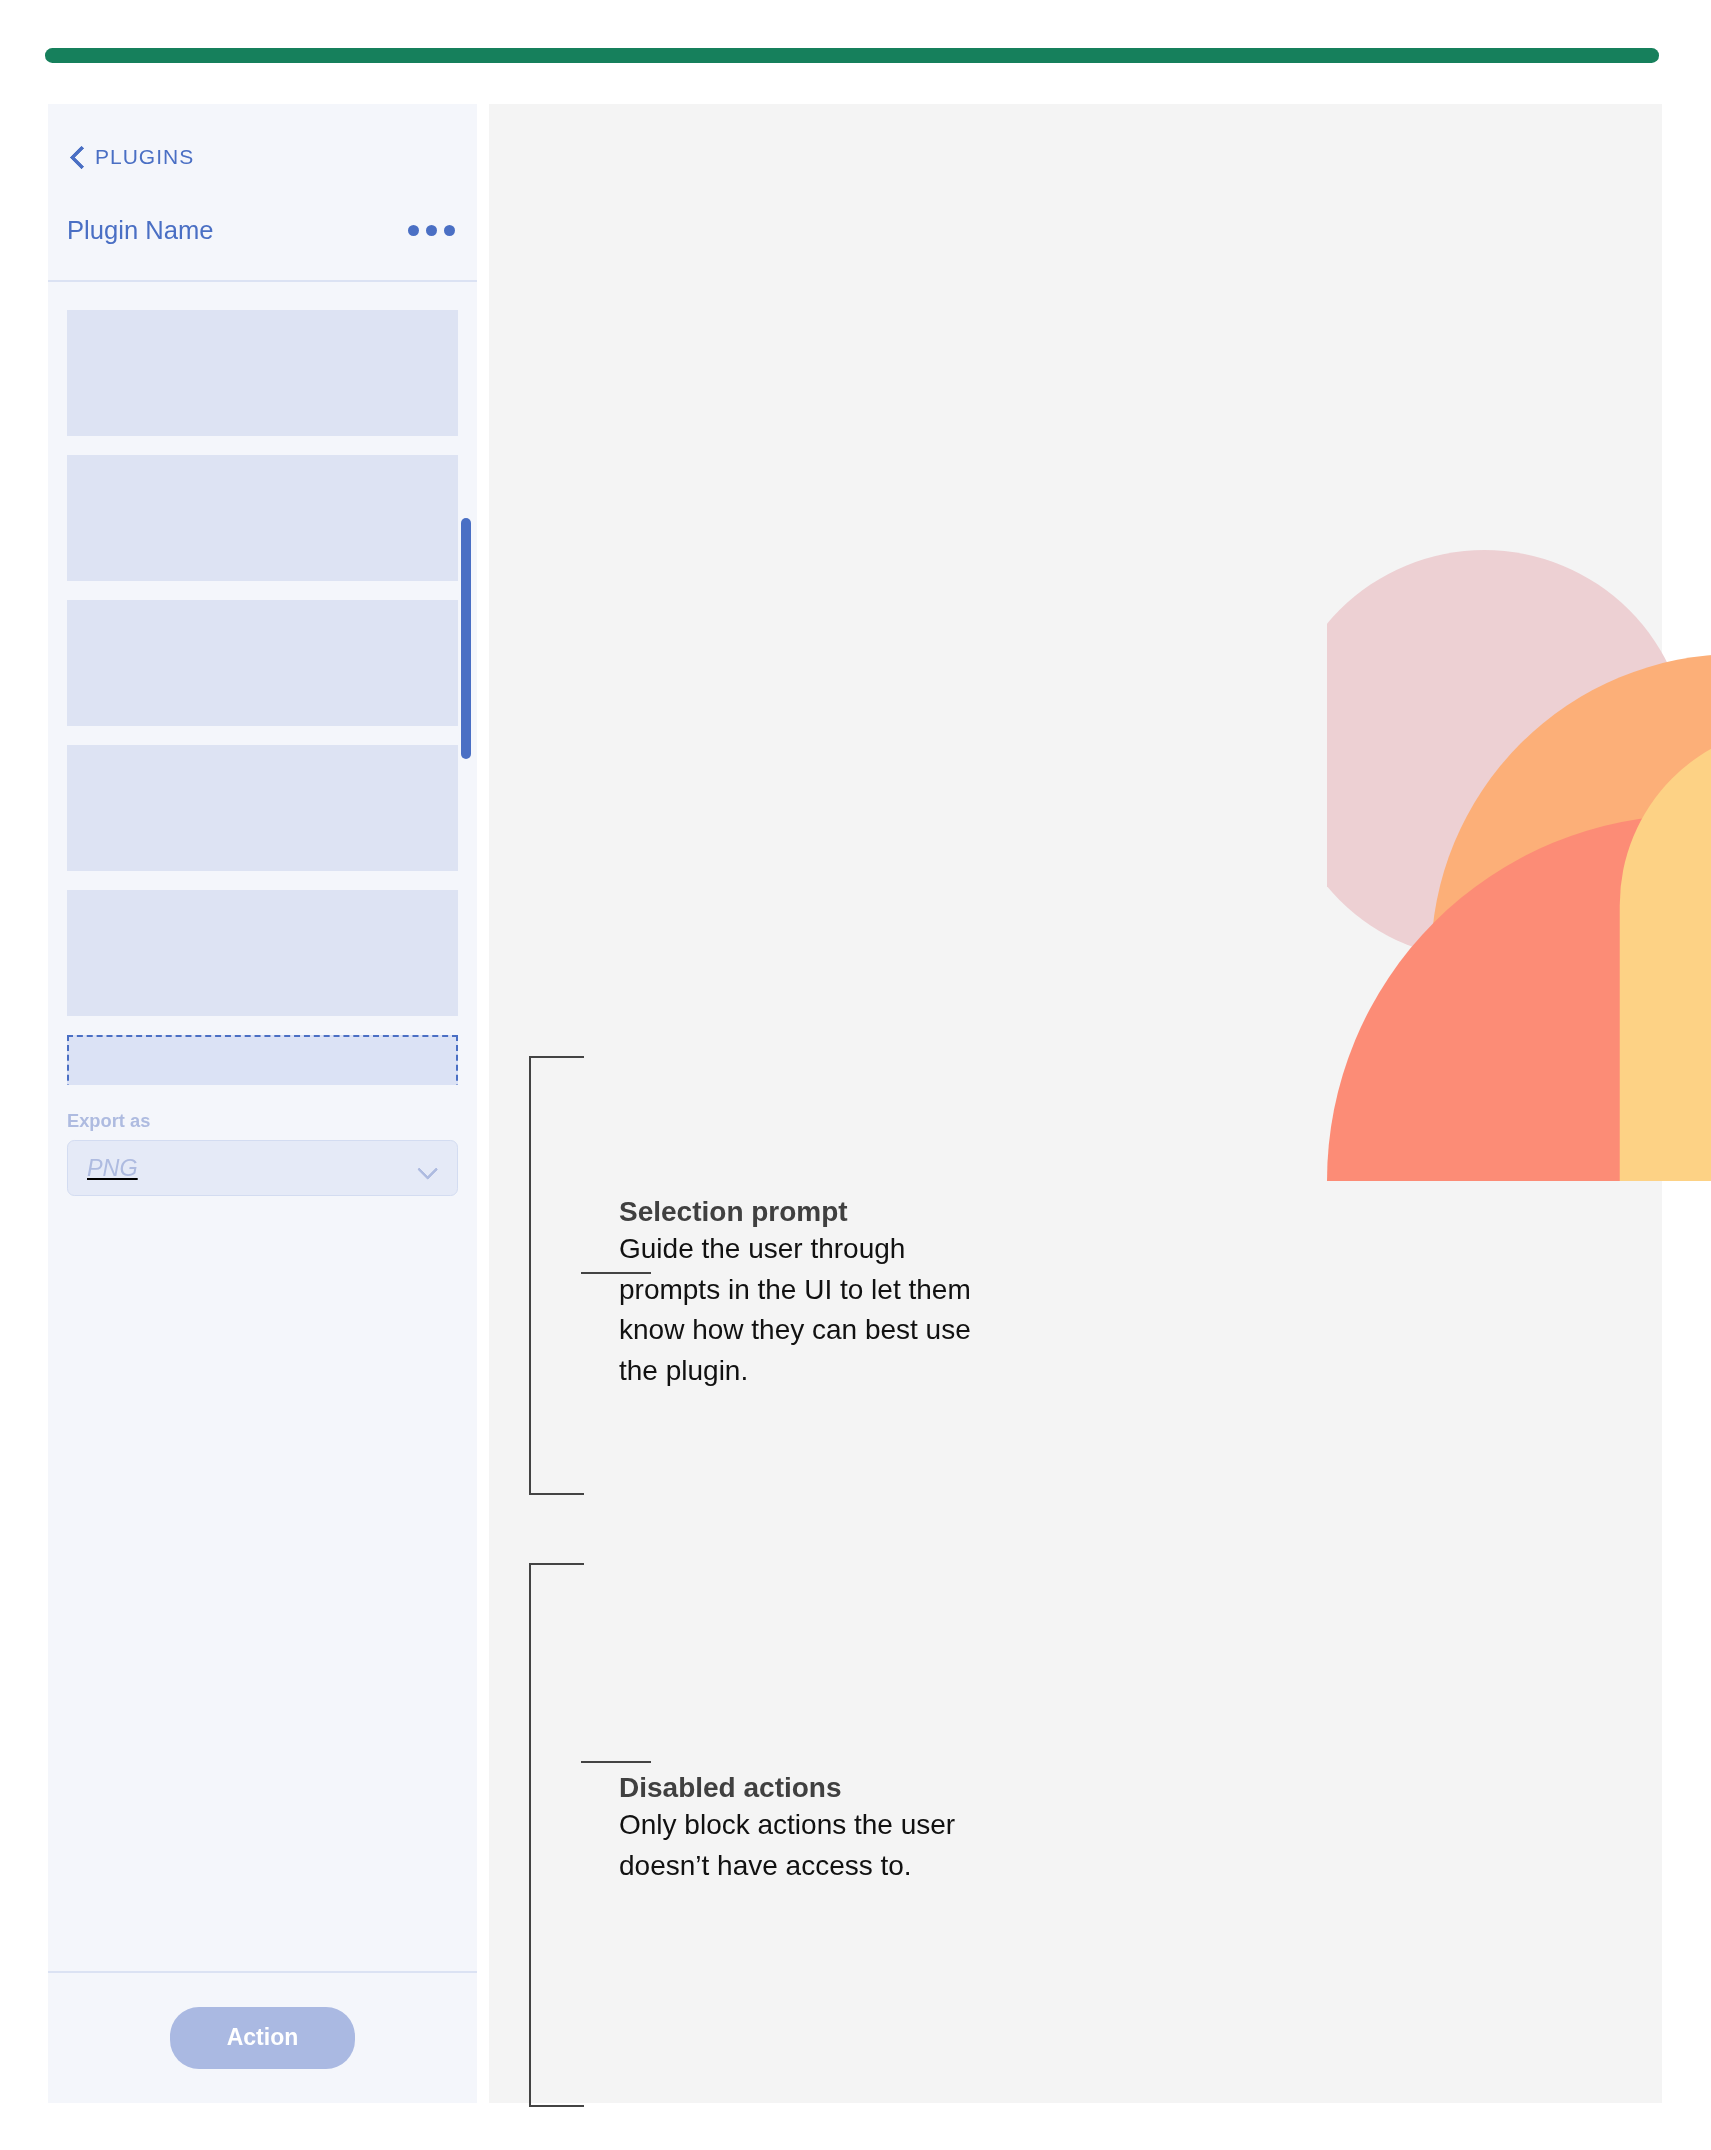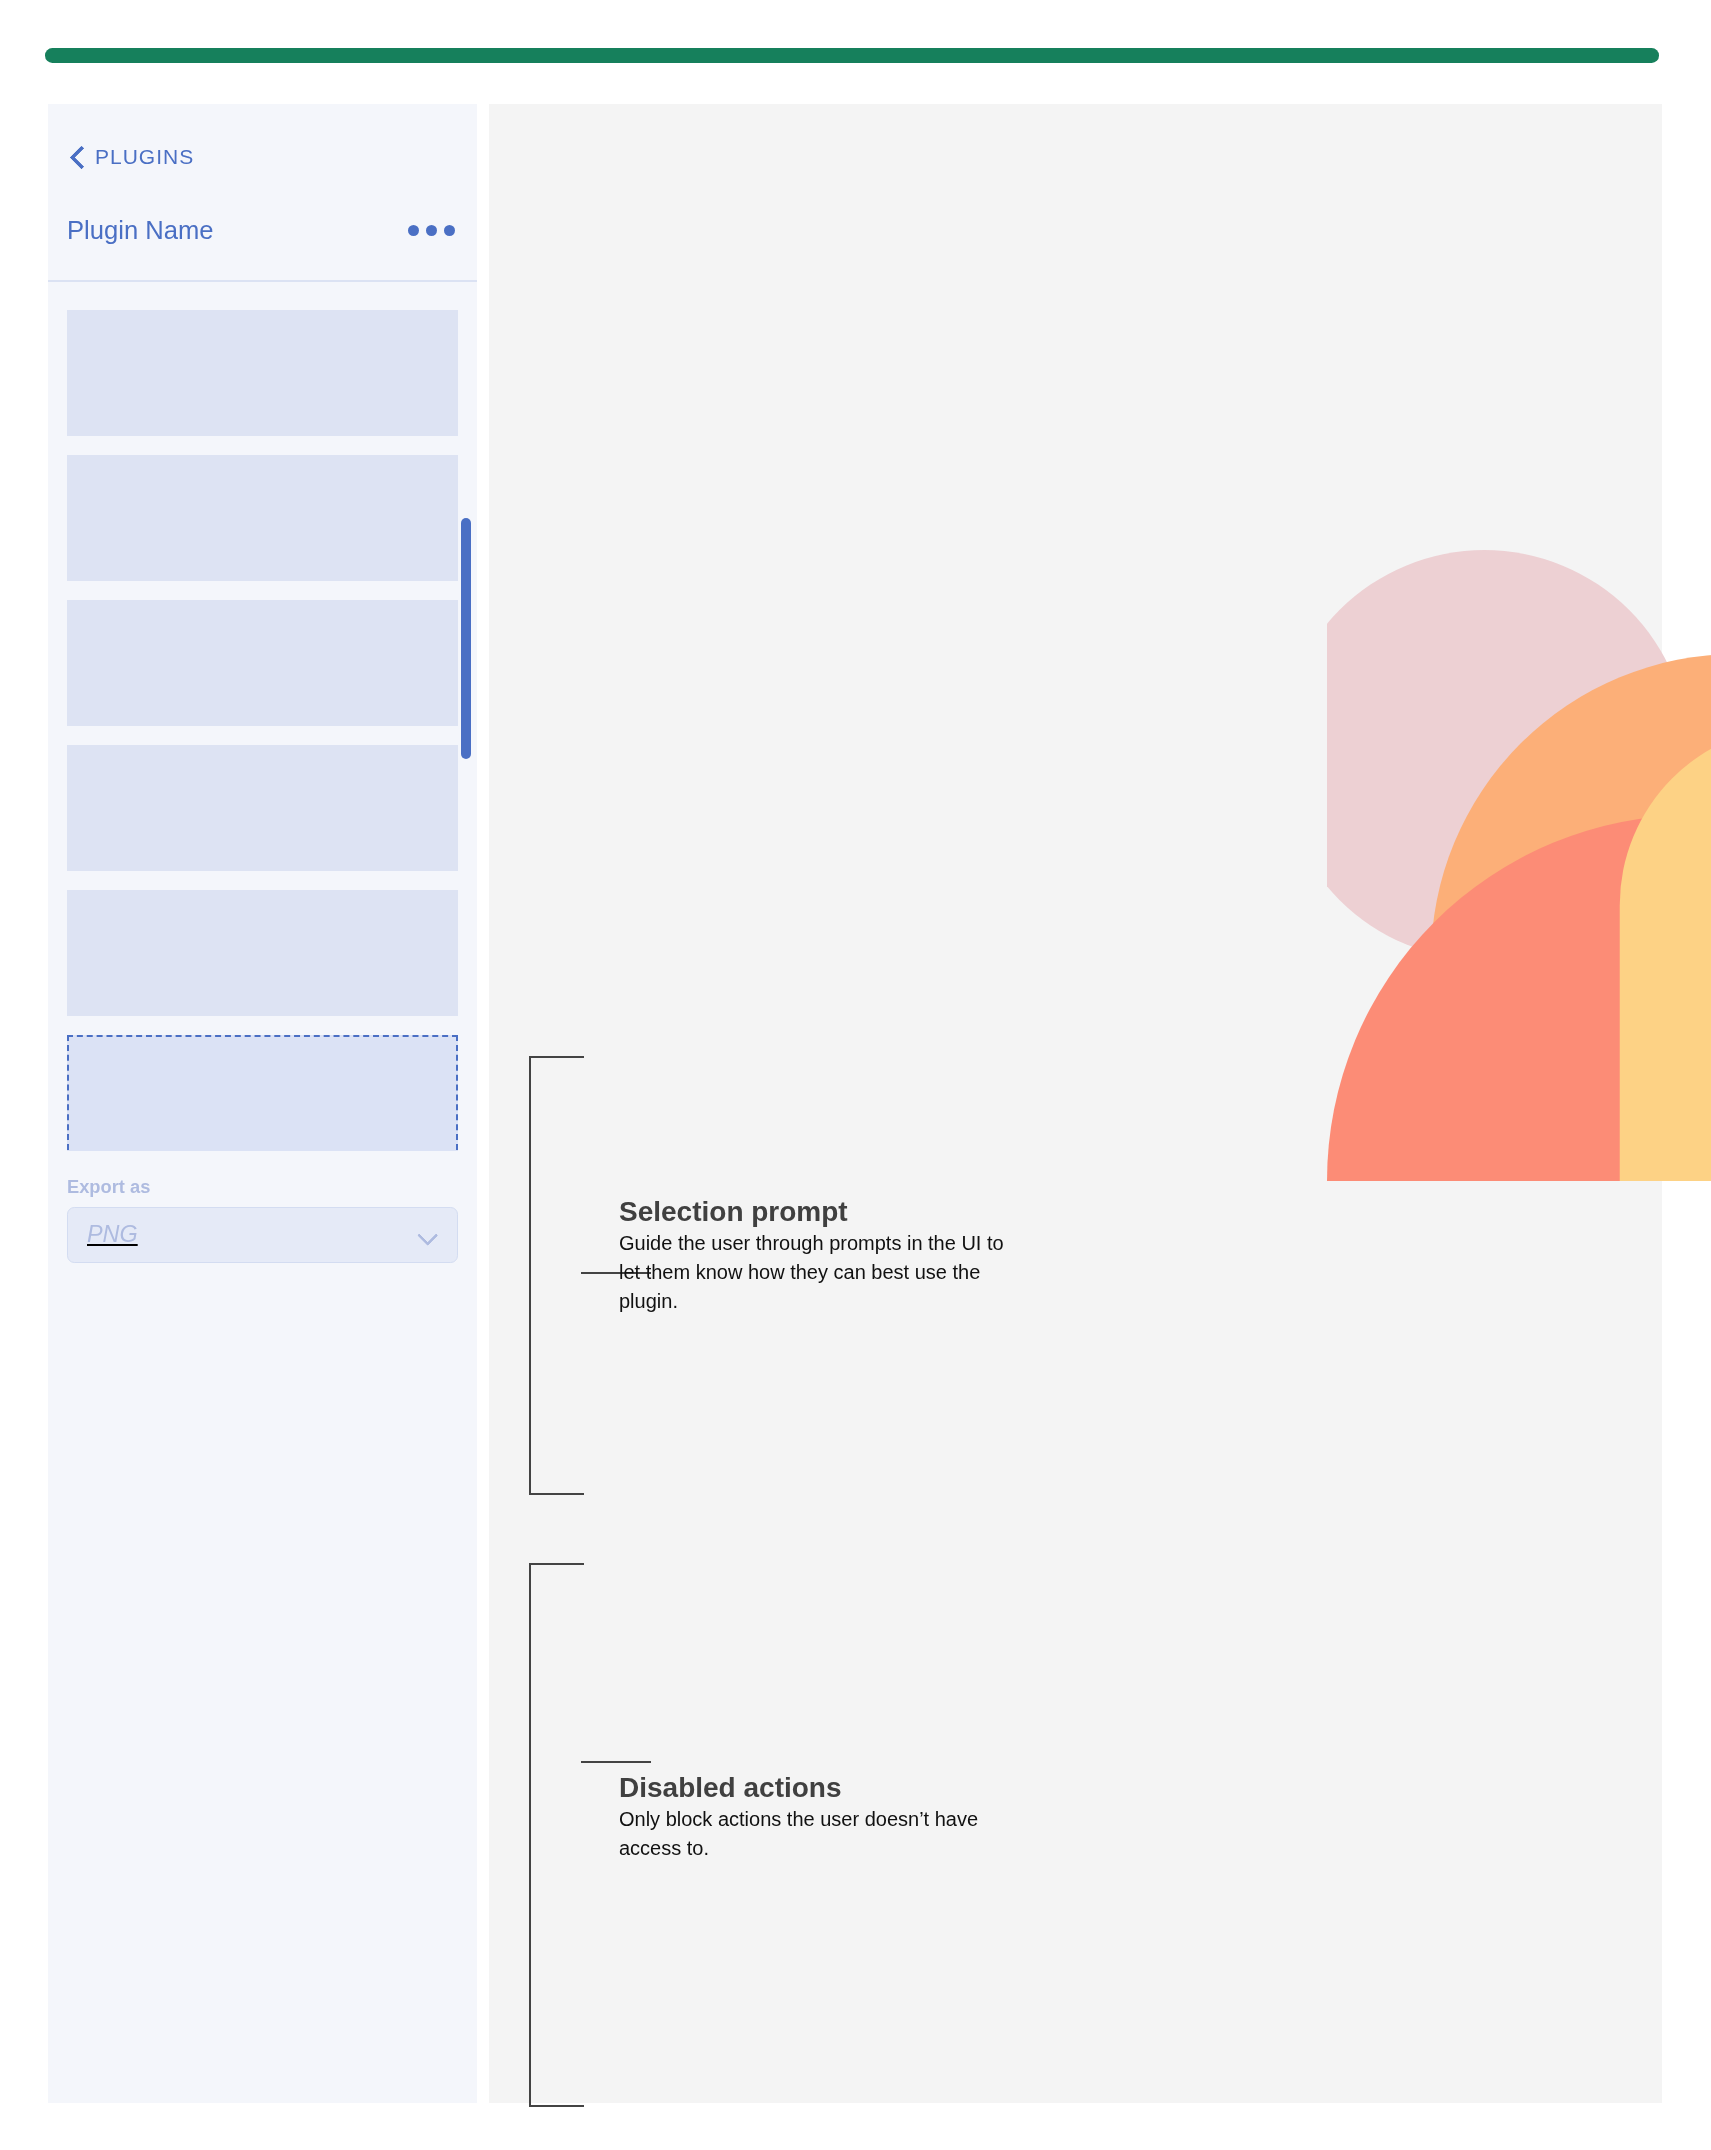--- a/index.html
+++ b/index.html
@@ -262,21 +262,21 @@
   }
   .annot h3 {
     margin: 0;
     font-size: 28px;
     font-weight: bold;
     line-height: 1.25;
     color: #404040;
   }
   .annot p {
     margin: 0;
-    font-size: 20px;
+    font-size: 28px;
     line-height: 1.45;
     color: #111111;
   }
 </style>
 </head>
 <body>
 
 <div id="page">
 
   <div id="top-accent"></div>
@@ -353,17 +353,20 @@
     <div class="export-wrap">
       <div class="field-label">Export as</div>
       <div class="select-box">
         <span class="select-value">PNG</span>
         <span class="chev-down"></span>
       </div>
     </div>
 
     <div class="sb-spacer"></div>
 
+    <div class="sb-footer">
+      <button class="action-btn" disabled="">Action</button>
+    </div>
 
   </div>
 
 </div>
 
 
 </body></html>

